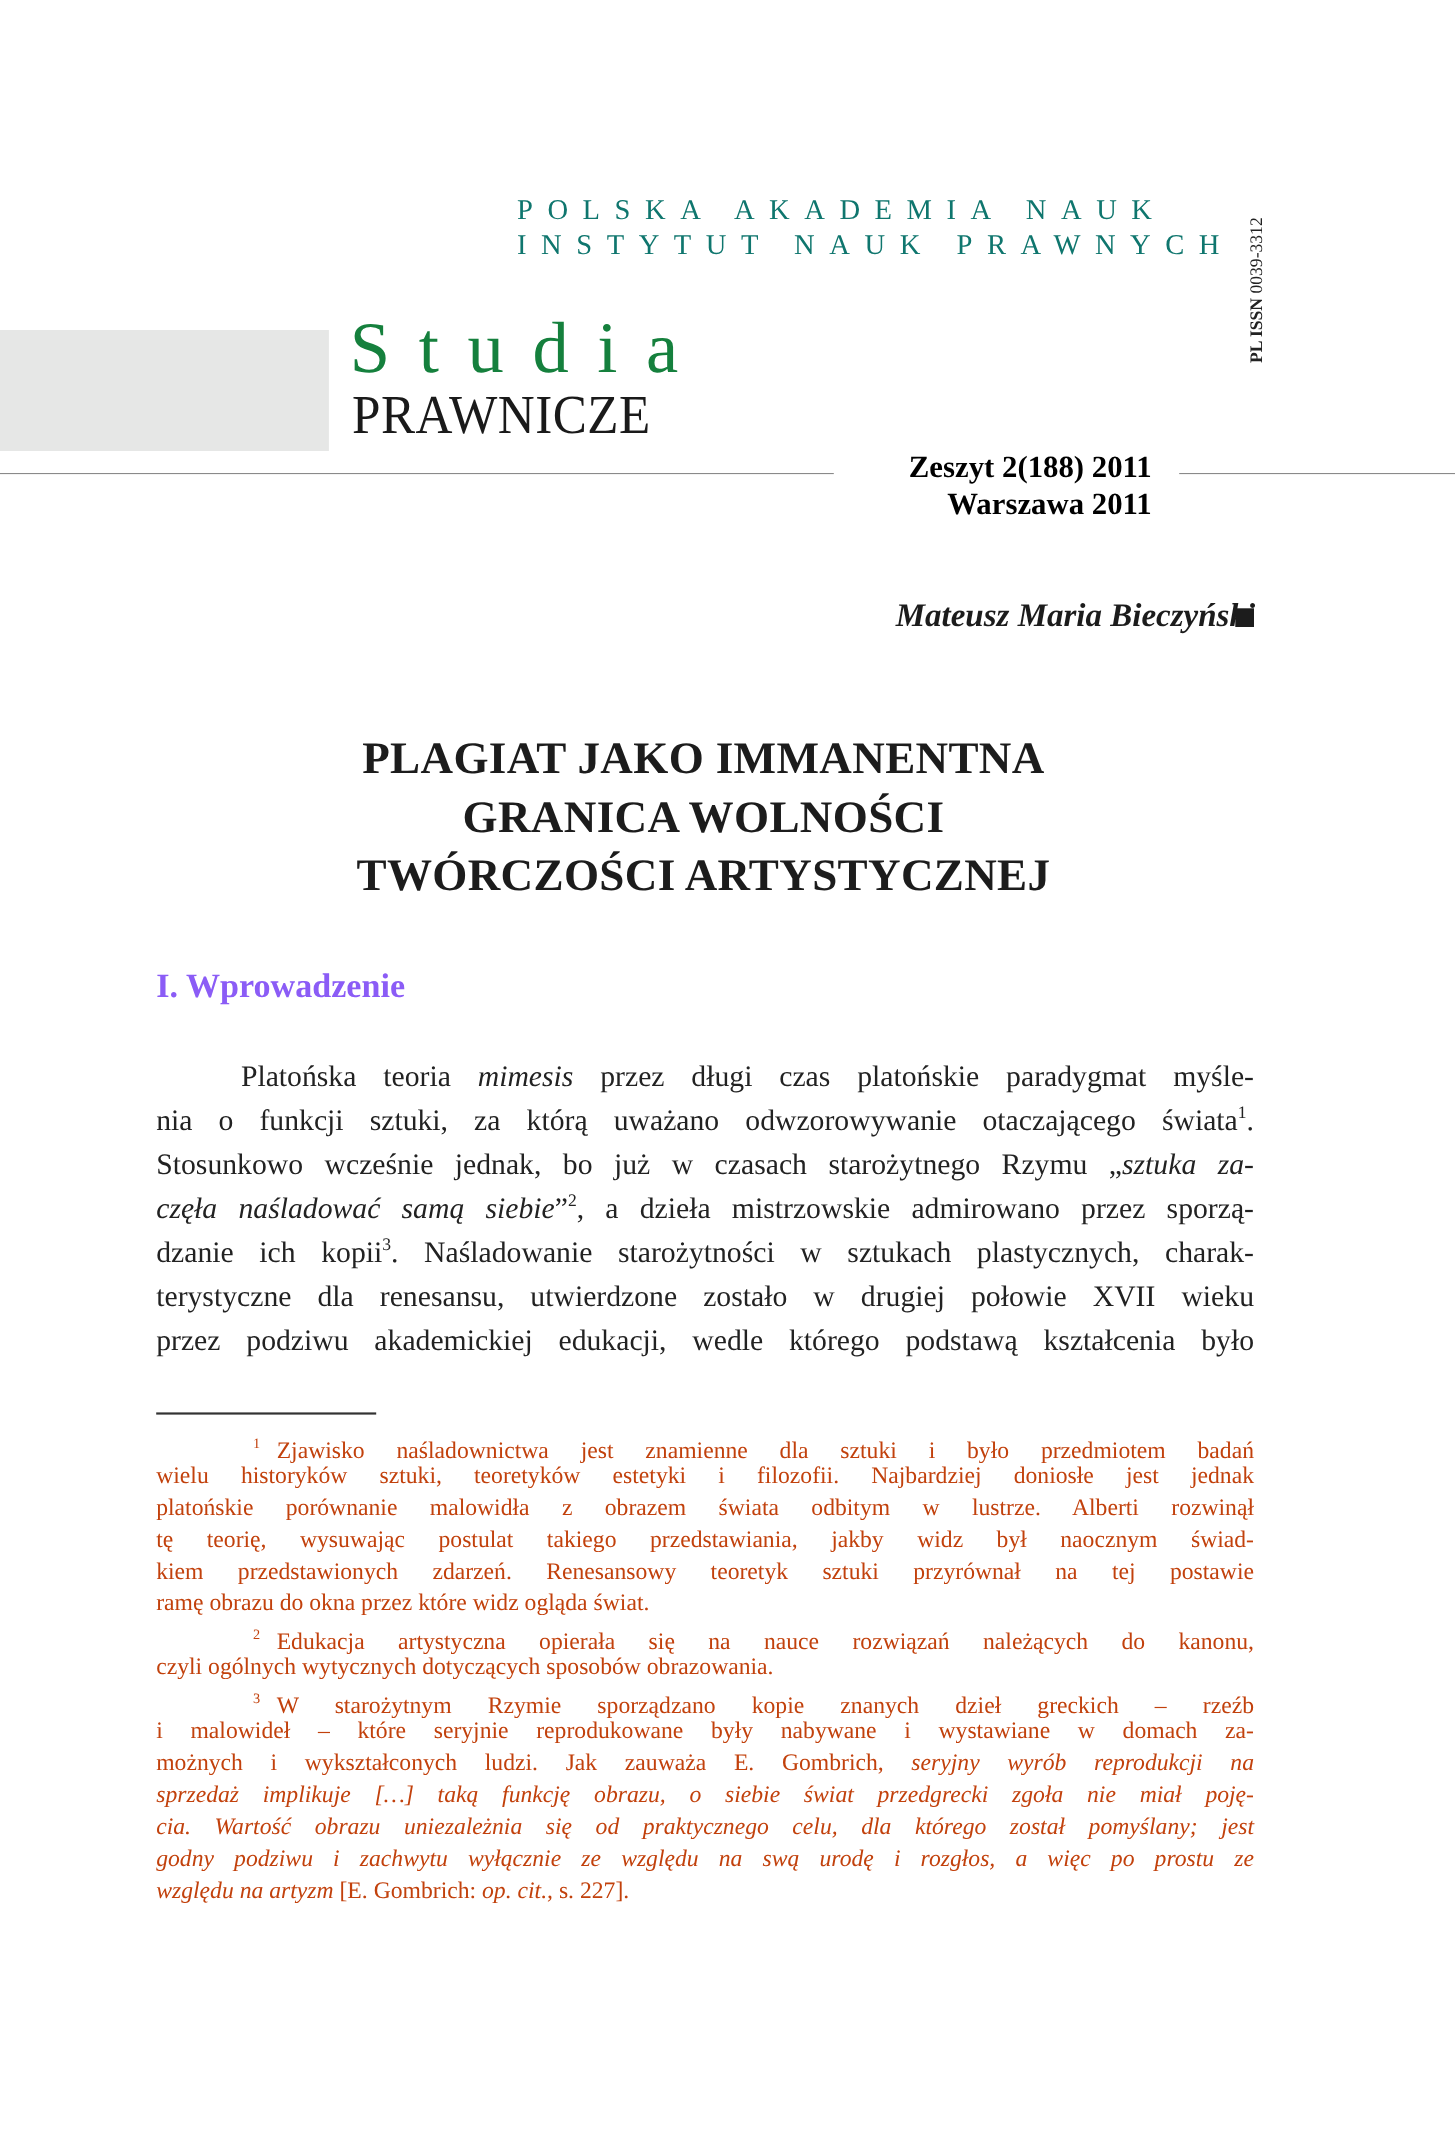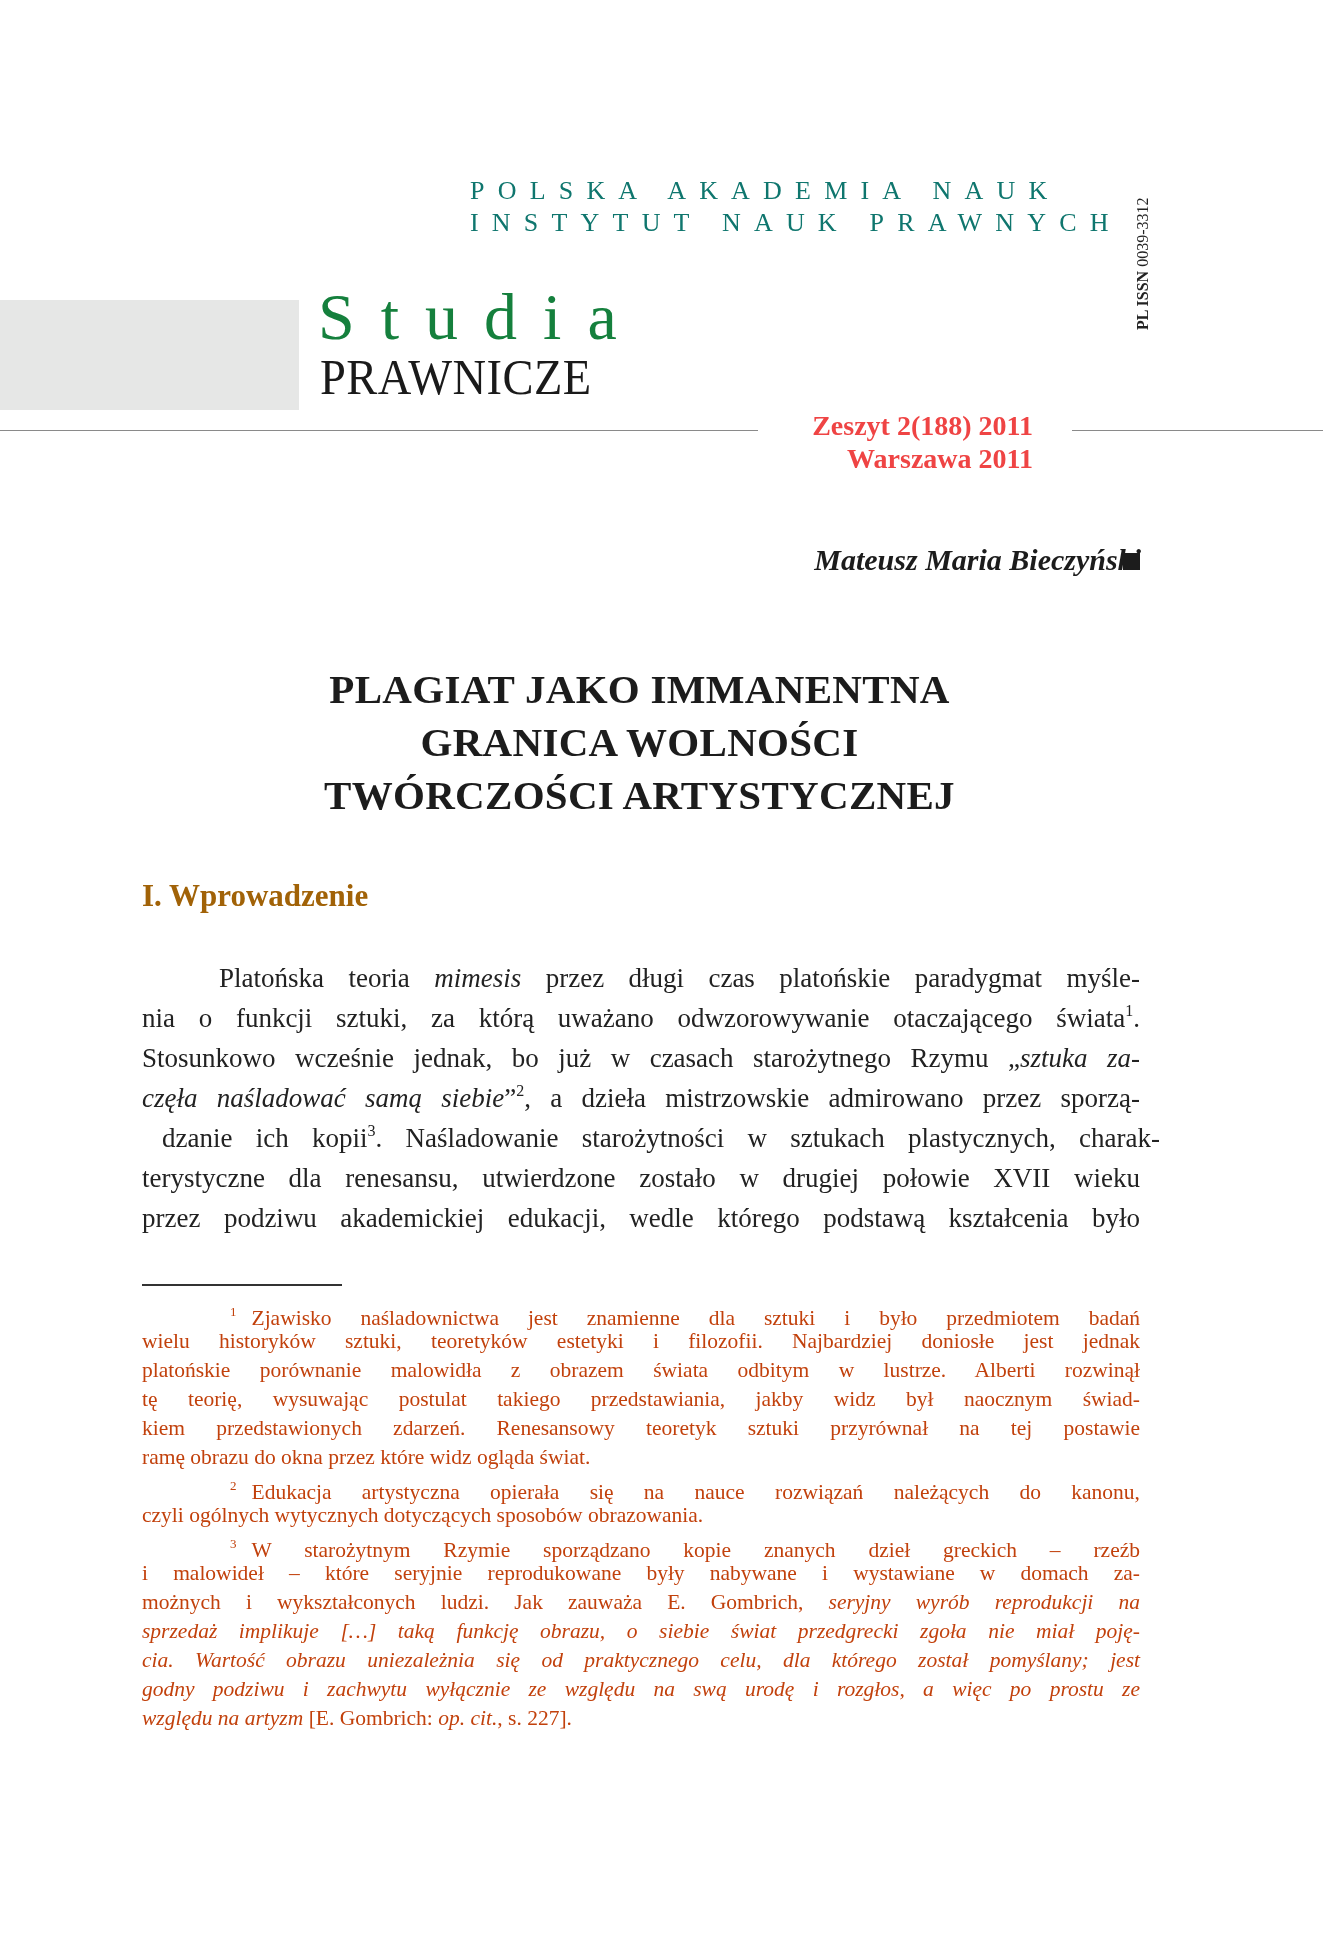--- a/index.html
+++ b/index.html
@@ -6,25 +6,25 @@
   body { width:1323px; height:1938px; position:relative; overflow:hidden;
          font-family:"Liberation Serif","DejaVu Serif",serif; color:#1e1e1e; }
   .abs { position:absolute; white-space:nowrap; }
   .grey-box { position:absolute; left:0; top:300px; width:299px; height:110px; background:#e6e7e6; }
   .hdr-org { position:absolute; left:470px; font-size:26px; letter-spacing:13.2px; color:#0f766e; }
   .studia { position:absolute; left:318px; top:284px; font-size:66px; letter-spacing:26px; line-height:66px; color:#15803d; }
   .prawnicze { position:absolute; left:320px; top:352px; font-size:50px; line-height:50px; letter-spacing:0.5px; color:#1a1a1a; transform:scaleX(0.93); transform-origin:left; }
   .issn { position:absolute; left:1134px; top:330px; transform:rotate(-90deg); transform-origin:left top; font-size:16px; white-space:nowrap; color:#222; }
   .issn b { font-weight:bold; }
   .rule { position:absolute; height:1px; background:#8a8a8a; }
-  .issue { position:absolute; right:290px; font-size:28px; font-weight:bold; text-align:right; color:#ef4444; }
+  .issue { position:absolute; right:276px; font-size:28px; font-weight:bold; text-align:right; color:#000000; }
   .author { position:absolute; right:182px; top:543px; font-size:30px; font-style:italic; font-weight:bold; color:#1c1c1c; }
   .author-square { position:absolute; left:1123px; top:553px; width:17px; height:17px; background:#1c1c1c; }
   .title-line { position:absolute; left:0; width:1323px; text-align:center; font-size:41px; font-weight:bold; color:#1c1c1c; letter-spacing:0.3px; transform:translateX(-22px); }
-  .section { position:absolute; left:142px; top:878px; font-size:31px; font-weight:bold; color:#a16207; }
+  .section { position:absolute; left:142px; top:878px; font-size:31px; font-weight:bold; color:#8b5cf6; }
   .body-line { position:absolute; left:142px; width:998px; font-size:27px; line-height:36px; text-align:justify; text-align-last:justify; color:#222; white-space:nowrap; }
   .body-line.last, .fn-line.last { text-align-last:left; }
   .body-line.indent { padding-left:77px; width:921px; }
   .fn-line { position:absolute; left:142px; width:998px; font-size:21.5px; line-height:28px; text-align:justify; text-align-last:justify; color:#c2410c; white-space:nowrap; }
   .fn-line.indent { padding-left:88px; width:910px; }
   .fn-num { font-size:13px; vertical-align:9px; margin-right:15px; }
   sup.ref { font-size:16px; vertical-align:11px; line-height:0; }
   i { font-style:italic; }
   .fn-rule { position:absolute; left:142px; top:1284px; width:200px; height:1.5px; background:#333; }
 </style>
@@ -64,21 +64,21 @@
 </div>
 <div class="body-line" style="top:1000px;">
   <span>nia o funkcji sztuki, za którą uważano odwzorowywanie otaczającego świata</span><sup class="ref">1</sup><span>.</span>
 </div>
 <div class="body-line" style="top:1040px;">
   <span>Stosunkowo wcześnie jednak, bo już w czasach starożytnego Rzymu „</span><i>sztuka za-</i>
 </div>
 <div class="body-line" style="top:1080px;">
   <i>częła naśladować samą siebie</i><span>”</span><sup class="ref">2</sup><span>, a dzieła mistrzowskie admirowano przez sporzą-</span>
 </div>
-<div class="body-line" style="top:1120px;margin-left:20px;">
+<div class="body-line" style="top:1120px;">
   <span>dzanie ich kopii</span><sup class="ref">3</sup><span>. Naśladowanie starożytności w sztukach plastycznych, charak-</span>
 </div>
 <div class="body-line" style="top:1160px;">
   <span>terystyczne dla renesansu, utwierdzone zostało w drugiej połowie XVII wieku</span>
 </div>
 <div class="body-line" style="top:1200px;">
   <span>przez podziwu akademickiej edukacji, wedle którego podstawą kształcenia było</span>
 </div>
 
 <div class="fn-rule"></div>

